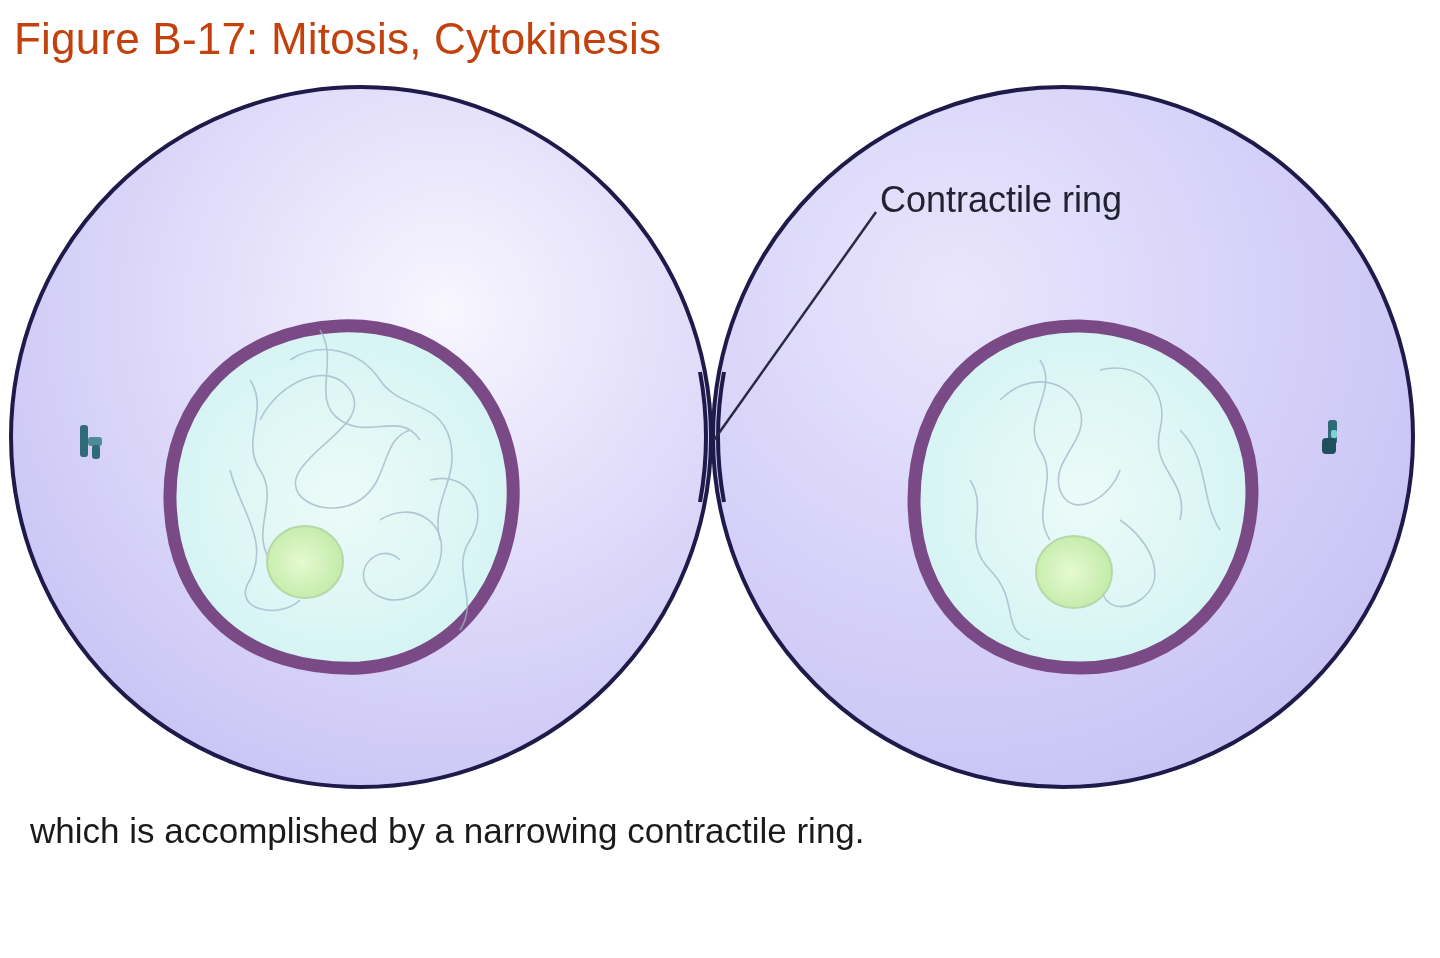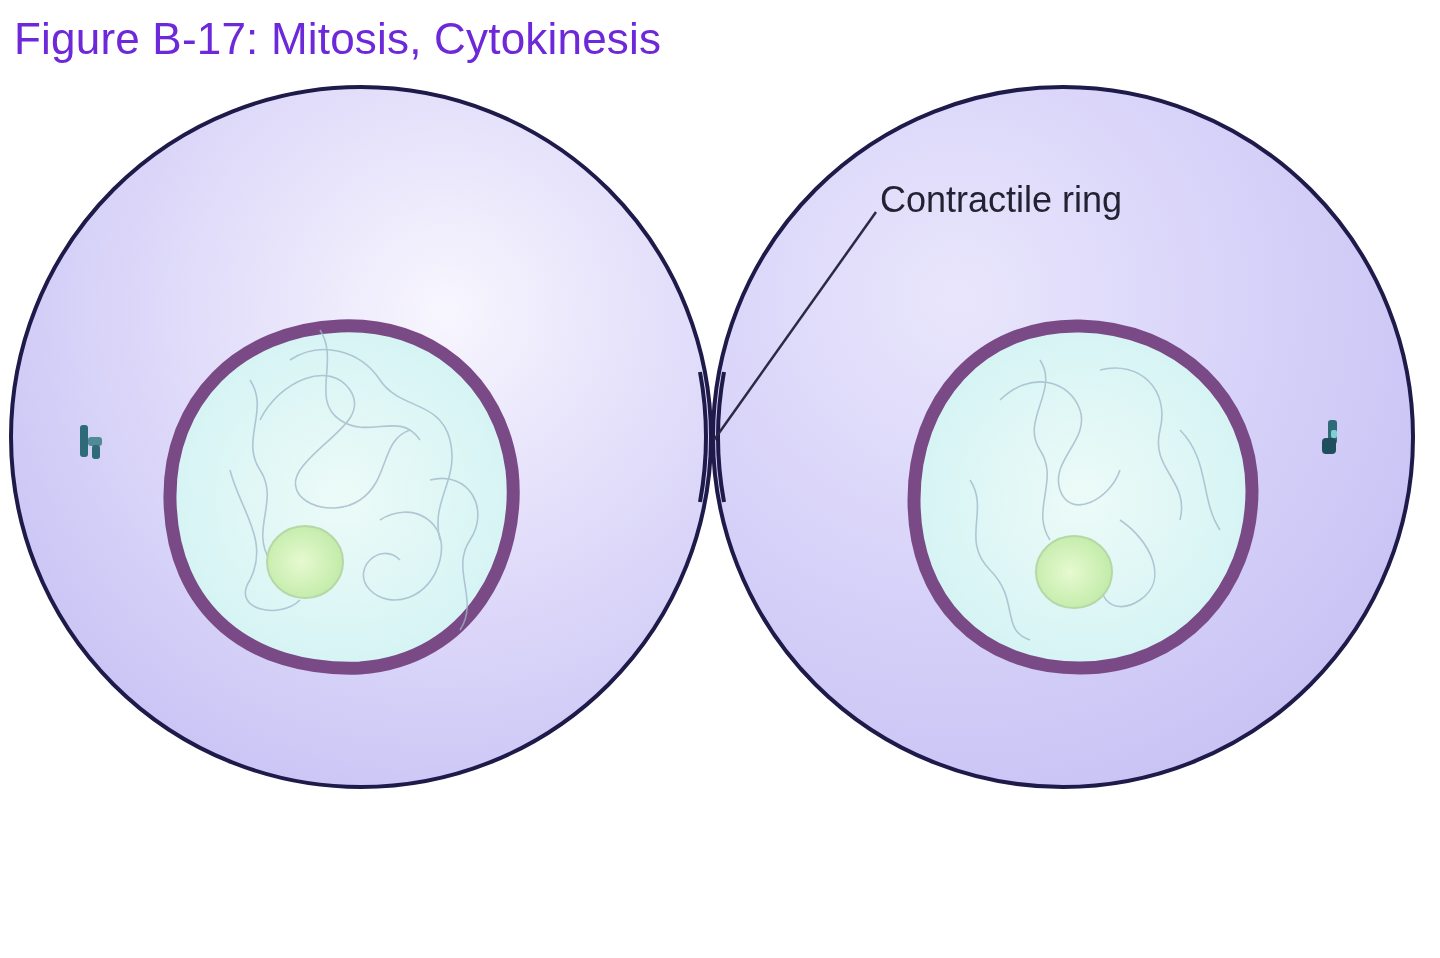--- a/index.html
+++ b/index.html
@@ -1,17 +1,17 @@
 <!DOCTYPE html>
 <html><head>
   <meta charset="utf-8">
   <style>
     html, body { margin: 0; padding: 0; background: #ffffff; }
     body { width: 1440px; height: 958px; position: relative; overflow: hidden; font-family: "Liberation Sans", sans-serif; }
-    .figure-title { position: absolute; left: 14px; top: 14px; font-size: 44px; color: #6d28d9; letter-spacing: 0.2px; white-space: nowrap; }
+    .figure-title { position: absolute; left: 14px; top: 14px; font-size: 44px; color: #c2410c; letter-spacing: 0.2px; white-space: nowrap; }
     .diagram { position: absolute; left: 0; top: 0; }
     .caption { position: absolute; left: 30px; top: 806px; width: 1400px; font-size: 35px; line-height: 49px; color: #1a1a1a; }
     .caption span { display: block; white-space: nowrap; }
     .ring-label { font-family: "Liberation Sans", sans-serif; font-size: 36px; fill: #222233; }
   </style>
 </head>
 <body>
 
 <div class="figure-title">Figure B-17: Mitosis, Cytokinesis</div>
 
@@ -83,13 +83,14 @@
   <g>
     <path d="M700,372 Q712,437 700,502" fill="none" stroke="#1e1a4a" stroke-width="4"></path>
     <path d="M724,372 Q712,437 724,502" fill="none" stroke="#1e1a4a" stroke-width="4"></path>
   </g>
 
   <line x1="714" y1="440" x2="876" y2="212" stroke="#2a2a44" stroke-width="2.5"></line>
   <text class="ring-label" x="880" y="212">Contractile ring</text>
 </svg>
 
 <div class="caption">
+  <span>which is accomplished by a narrowing contractile ring.</span>
 </div>
 
 </body></html>

